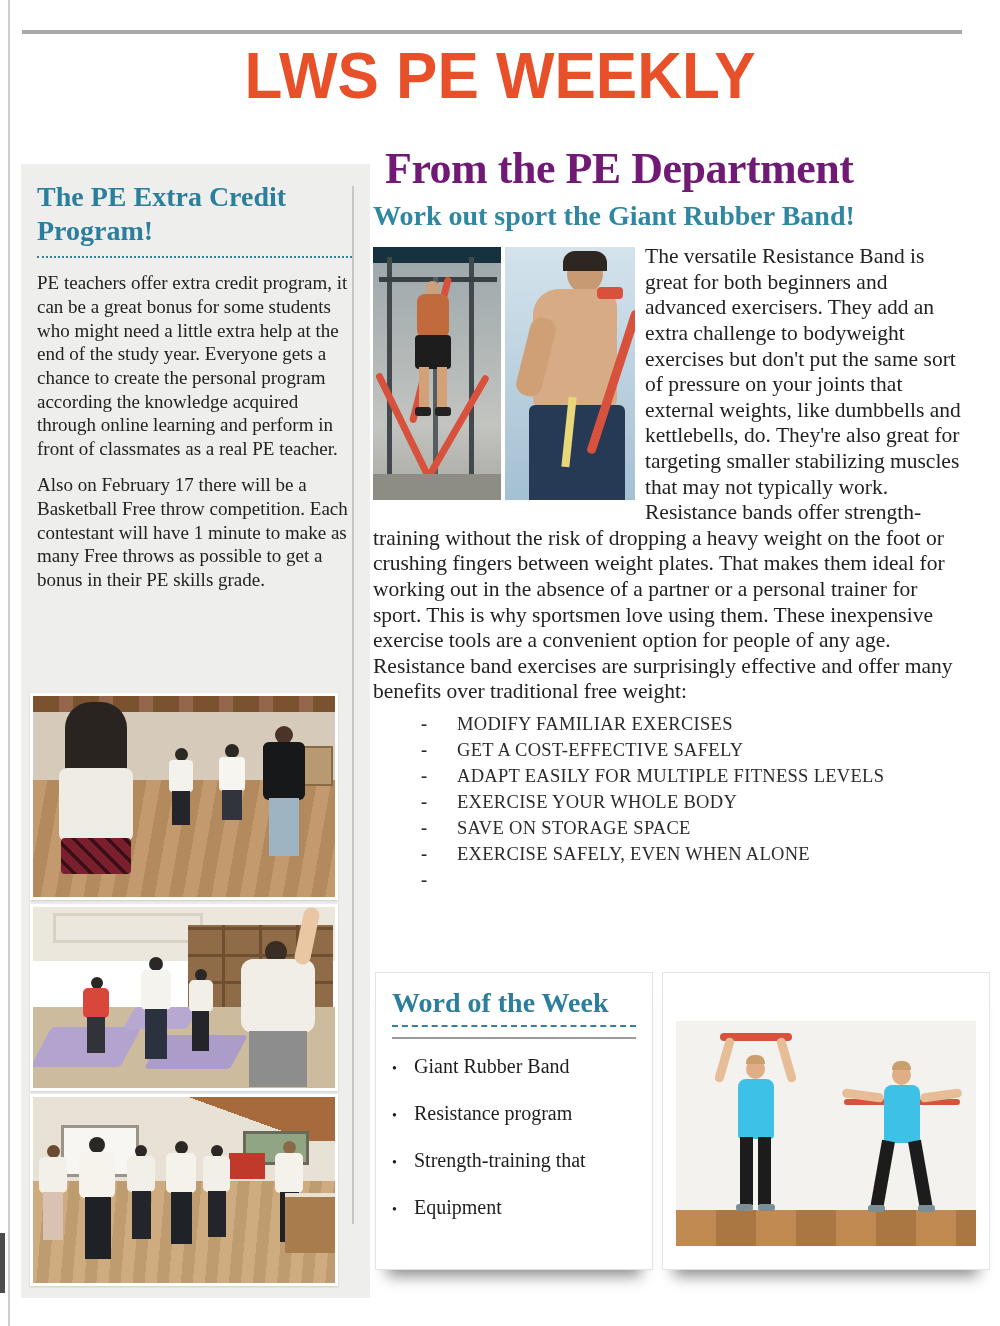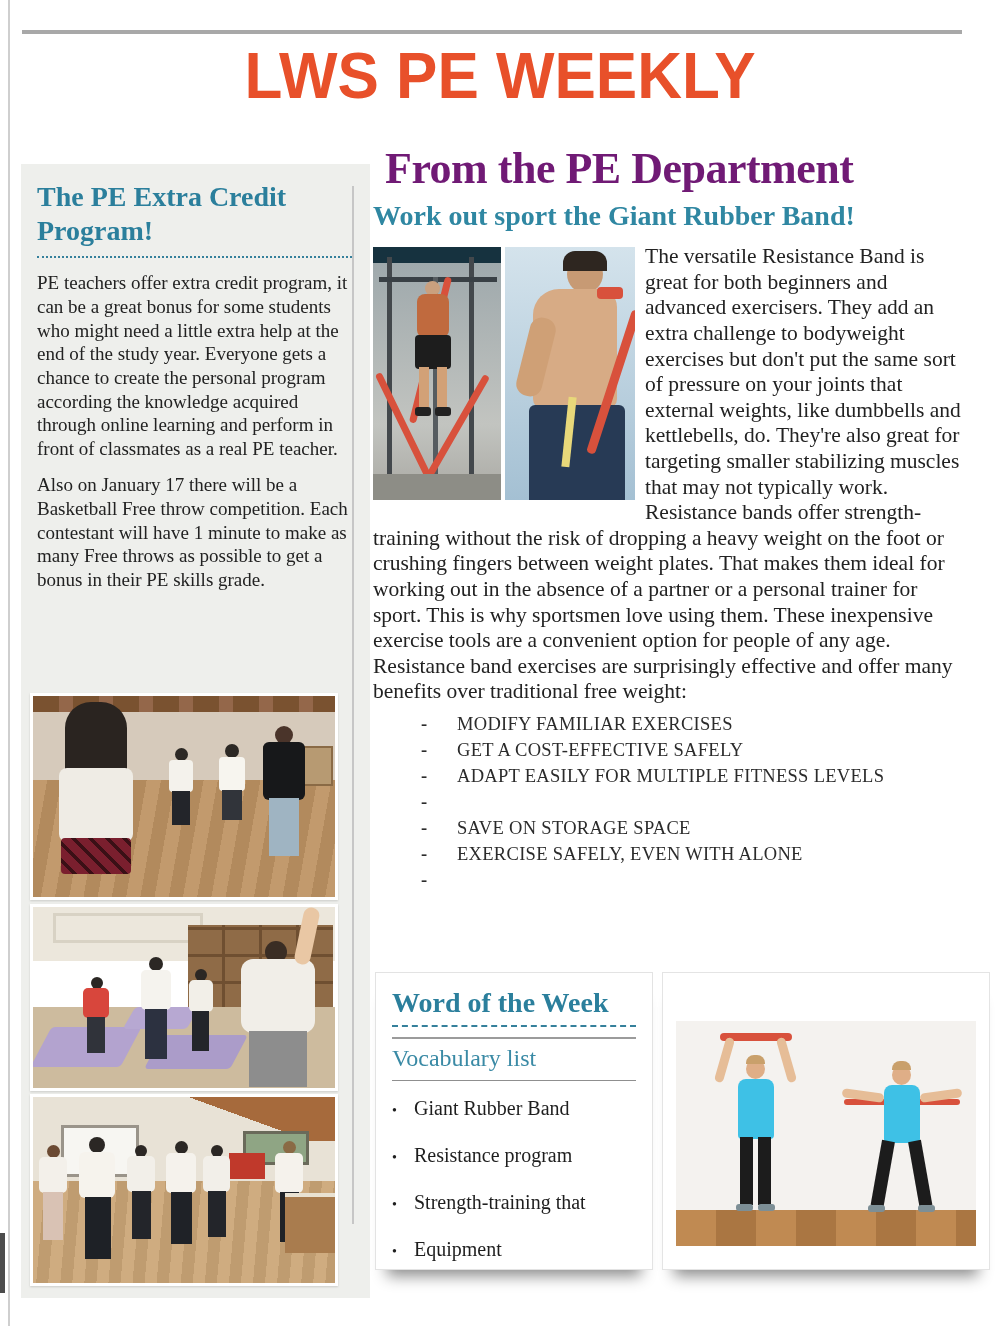--- a/index.html
+++ b/index.html
@@ -63,21 +63,21 @@
 <div class="page">
   <div class="left-edge"></div>
   <div class="edge-mark"></div>
   <div class="top-rule"></div>
 
   <div class="masthead">LWS PE WEEKLY</div>
 
   <div class="sidebar">
     <h2>The PE Extra Credit Program!</h2>
     <p>PE teachers offer extra credit program, it can be a great bonus for some students who might need a little extra help at the end of the study year. Everyone gets a chance to create the personal program according the knowledge acquired through online learning and perform in front of classmates as a real PE teacher.</p>
-    <p>Also on January 17 there will be a Basketball Free throw competition. Each contestant will have 1 minute to make as many Free throws as possible to get a bonus in their PE skills grade.</p>
+    <p>Also on February 17 there will be a Basketball Free throw competition. Each contestant will have 1 minute to make as many Free throws as possible to get a bonus in their PE skills grade.</p>
 
     <div class="side-photo" style="top:529px; height:207px;">
       <div class="scene">
         <div class="abs" style="left:0;top:0;width:100%;height:42%;background:#d6cabb;"></div>
         <div class="abs" style="left:0;top:0;width:100%;height:16px;background:repeating-linear-gradient(90deg,#7a5230 0 26px,#94674a 26px 40px);"></div>
         <div class="abs" style="left:0;top:42%;width:100%;height:58%;background:repeating-linear-gradient(100deg,#c29a6d 0 14px,#b28a5d 14px 28px);"></div>
         <div class="abs" style="left:230px;top:50px;width:70px;height:40px;background:#b79a72;border:2px solid #8a6a45;"></div>
 
         <div class="abs" style="left:32px;top:6px;width:62px;height:96px;background:#2a2420;border-radius:26px 26px 14px 14px;"></div>
         <div class="abs" style="left:26px;top:72px;width:74px;height:74px;background:#efece5;border-radius:8px;"></div>
@@ -209,39 +209,39 @@
         <li>
           <span class="dash">-</span>
           <span>GET A COST-EFFECTIVE SAFELY</span>
         </li>
         <li>
           <span class="dash">-</span>
           <span>ADAPT EASILY FOR MULTIPLE FITNESS LEVELS</span>
         </li>
         <li>
           <span class="dash">-</span>
+          <span>EXERCISE YOUR WHOLE BODY</span>
         </li>
         <li>
           <span class="dash">-</span>
           <span>SAVE ON STORAGE SPACE</span>
         </li>
         <li>
           <span class="dash">-</span>
-          <span>EXERCISE SAFELY, EVEN WITH ALONE</span>
+          <span>EXERCISE SAFELY, EVEN WHEN ALONE</span>
         </li>
         <li>
           <span class="dash">-</span>
         </li>
       </ul>
   </div>
 
   <div class="word-box">
     <h2>Word of the Week</h2>
     <hr class="thin-rule">
-    <h4>Vocabulary list</h4>
     <ul class="vocab" id="vocab-list">
         <li>
           <span class="dot">•</span>
           <span>Giant Rubber Band</span>
         </li>
         <li>
           <span class="dot">•</span>
           <span>Resistance program</span>
         </li>
         <li>

